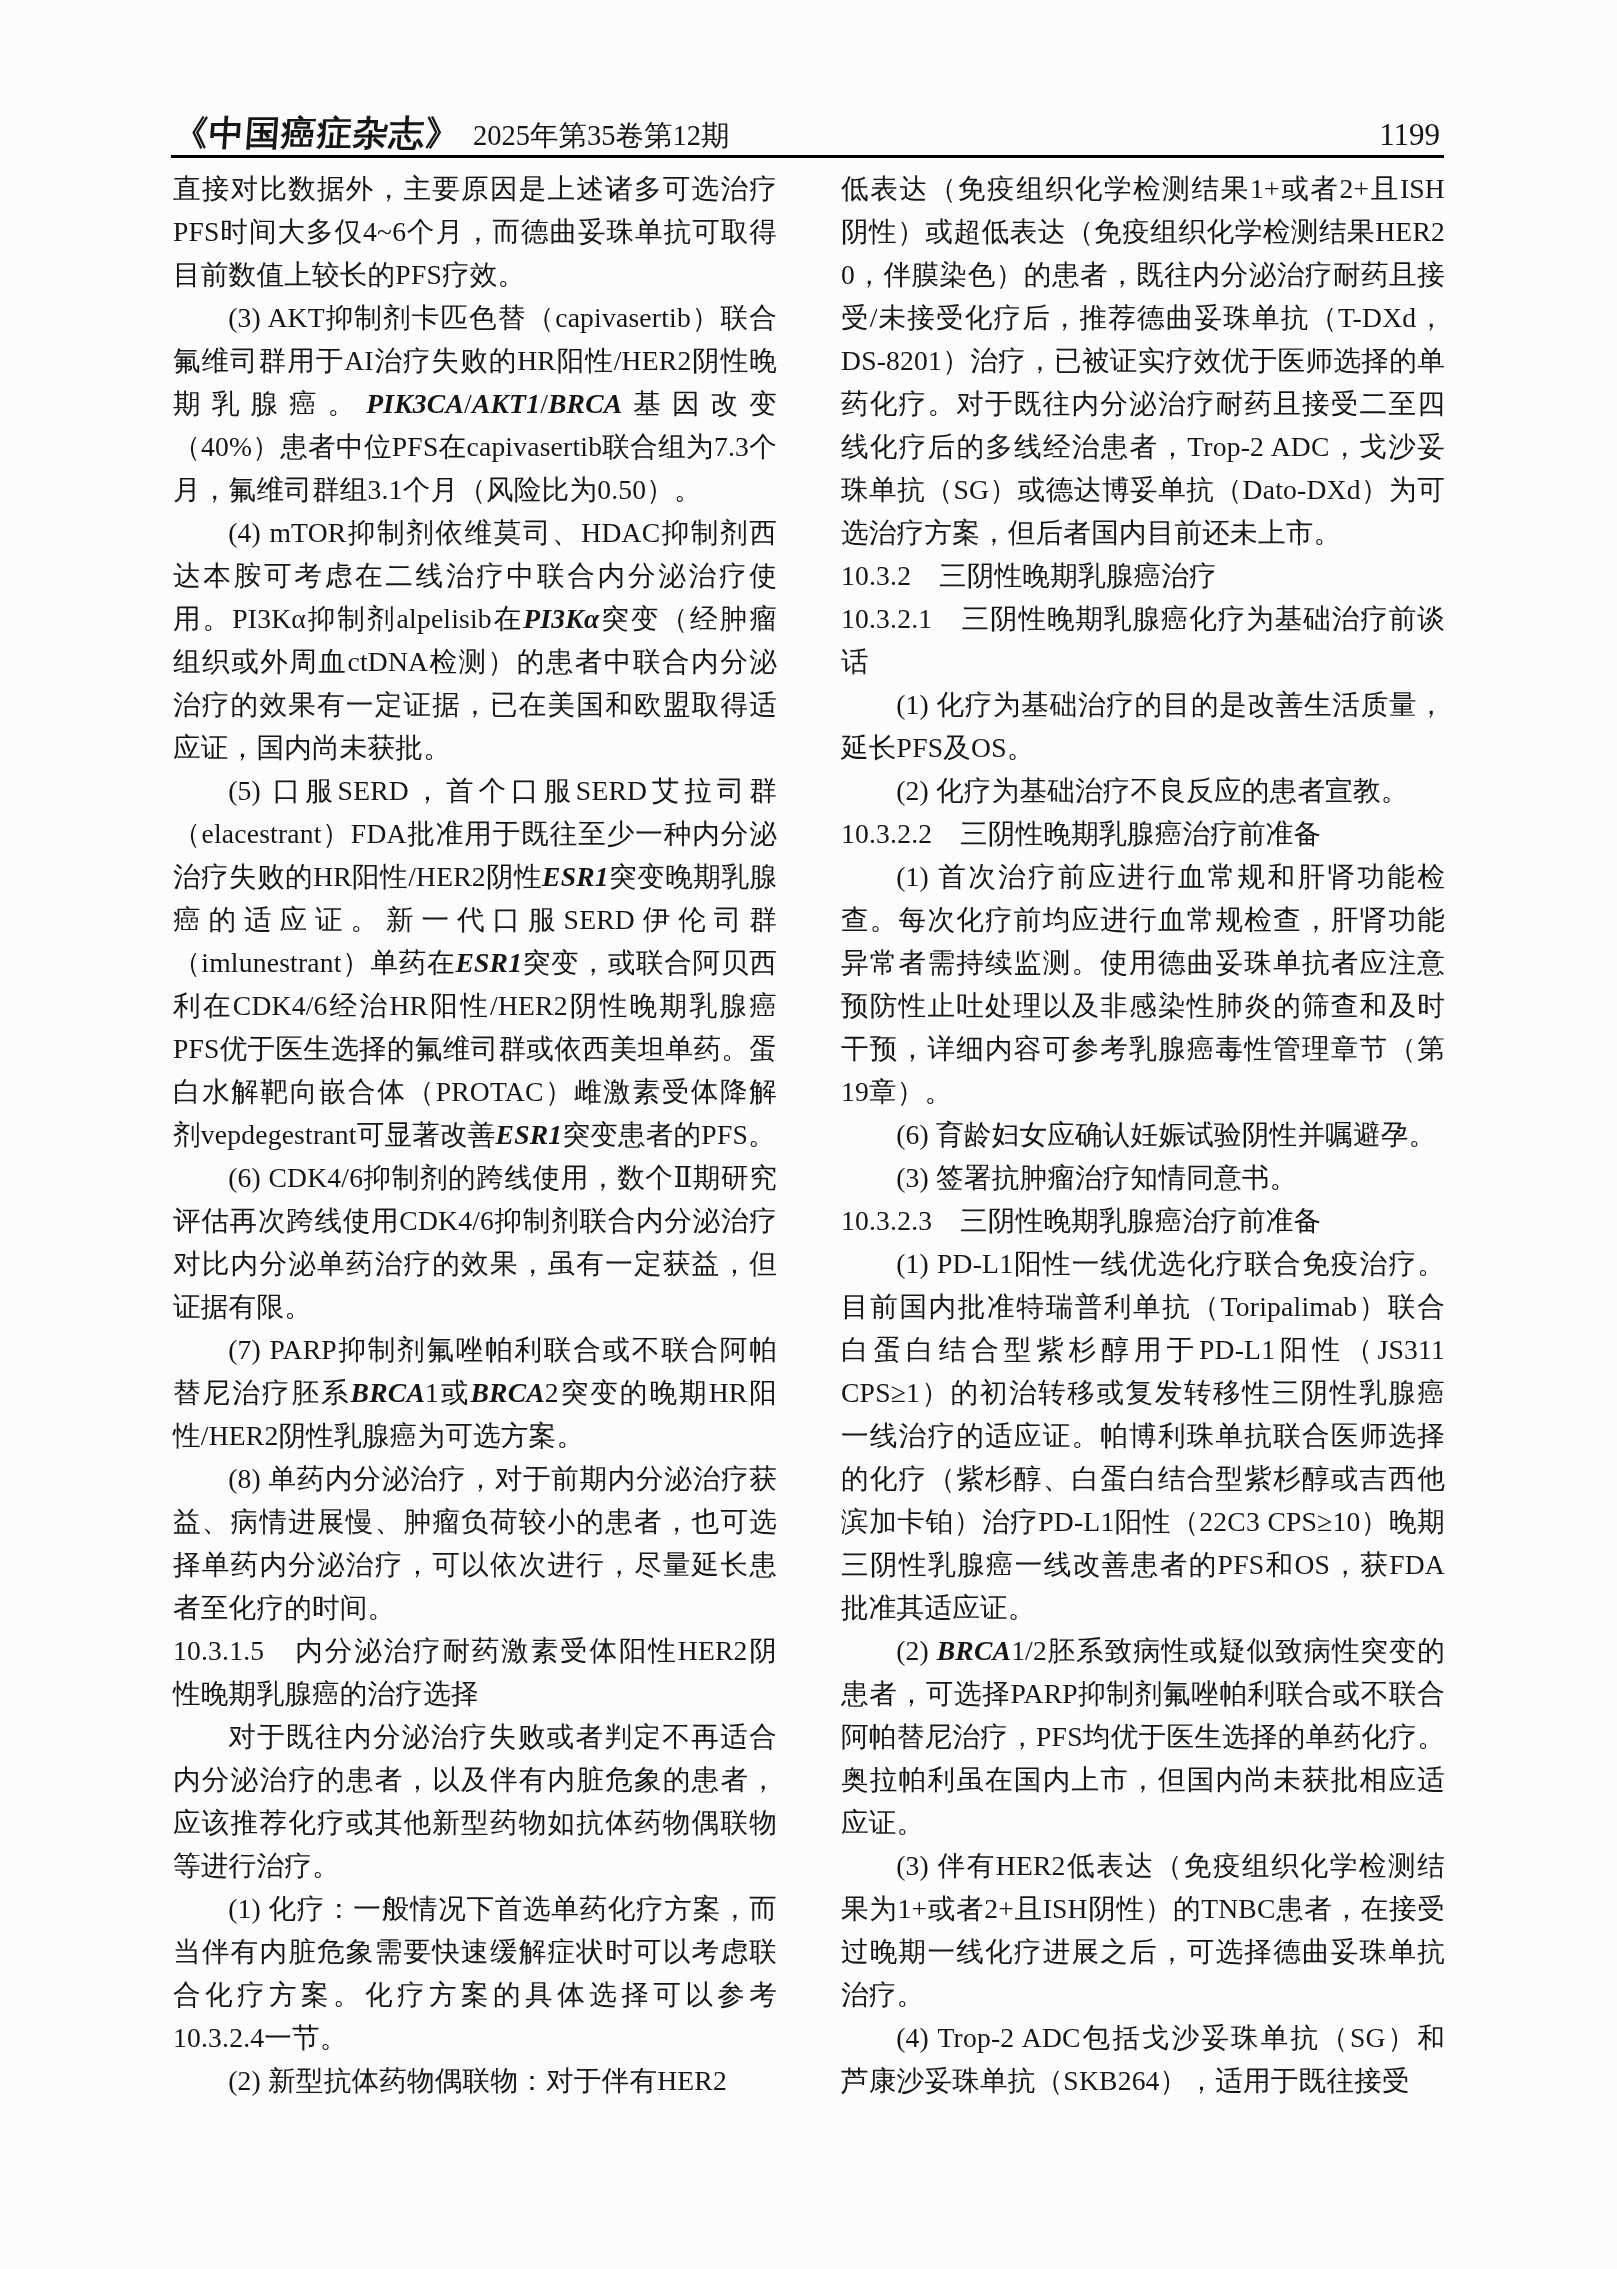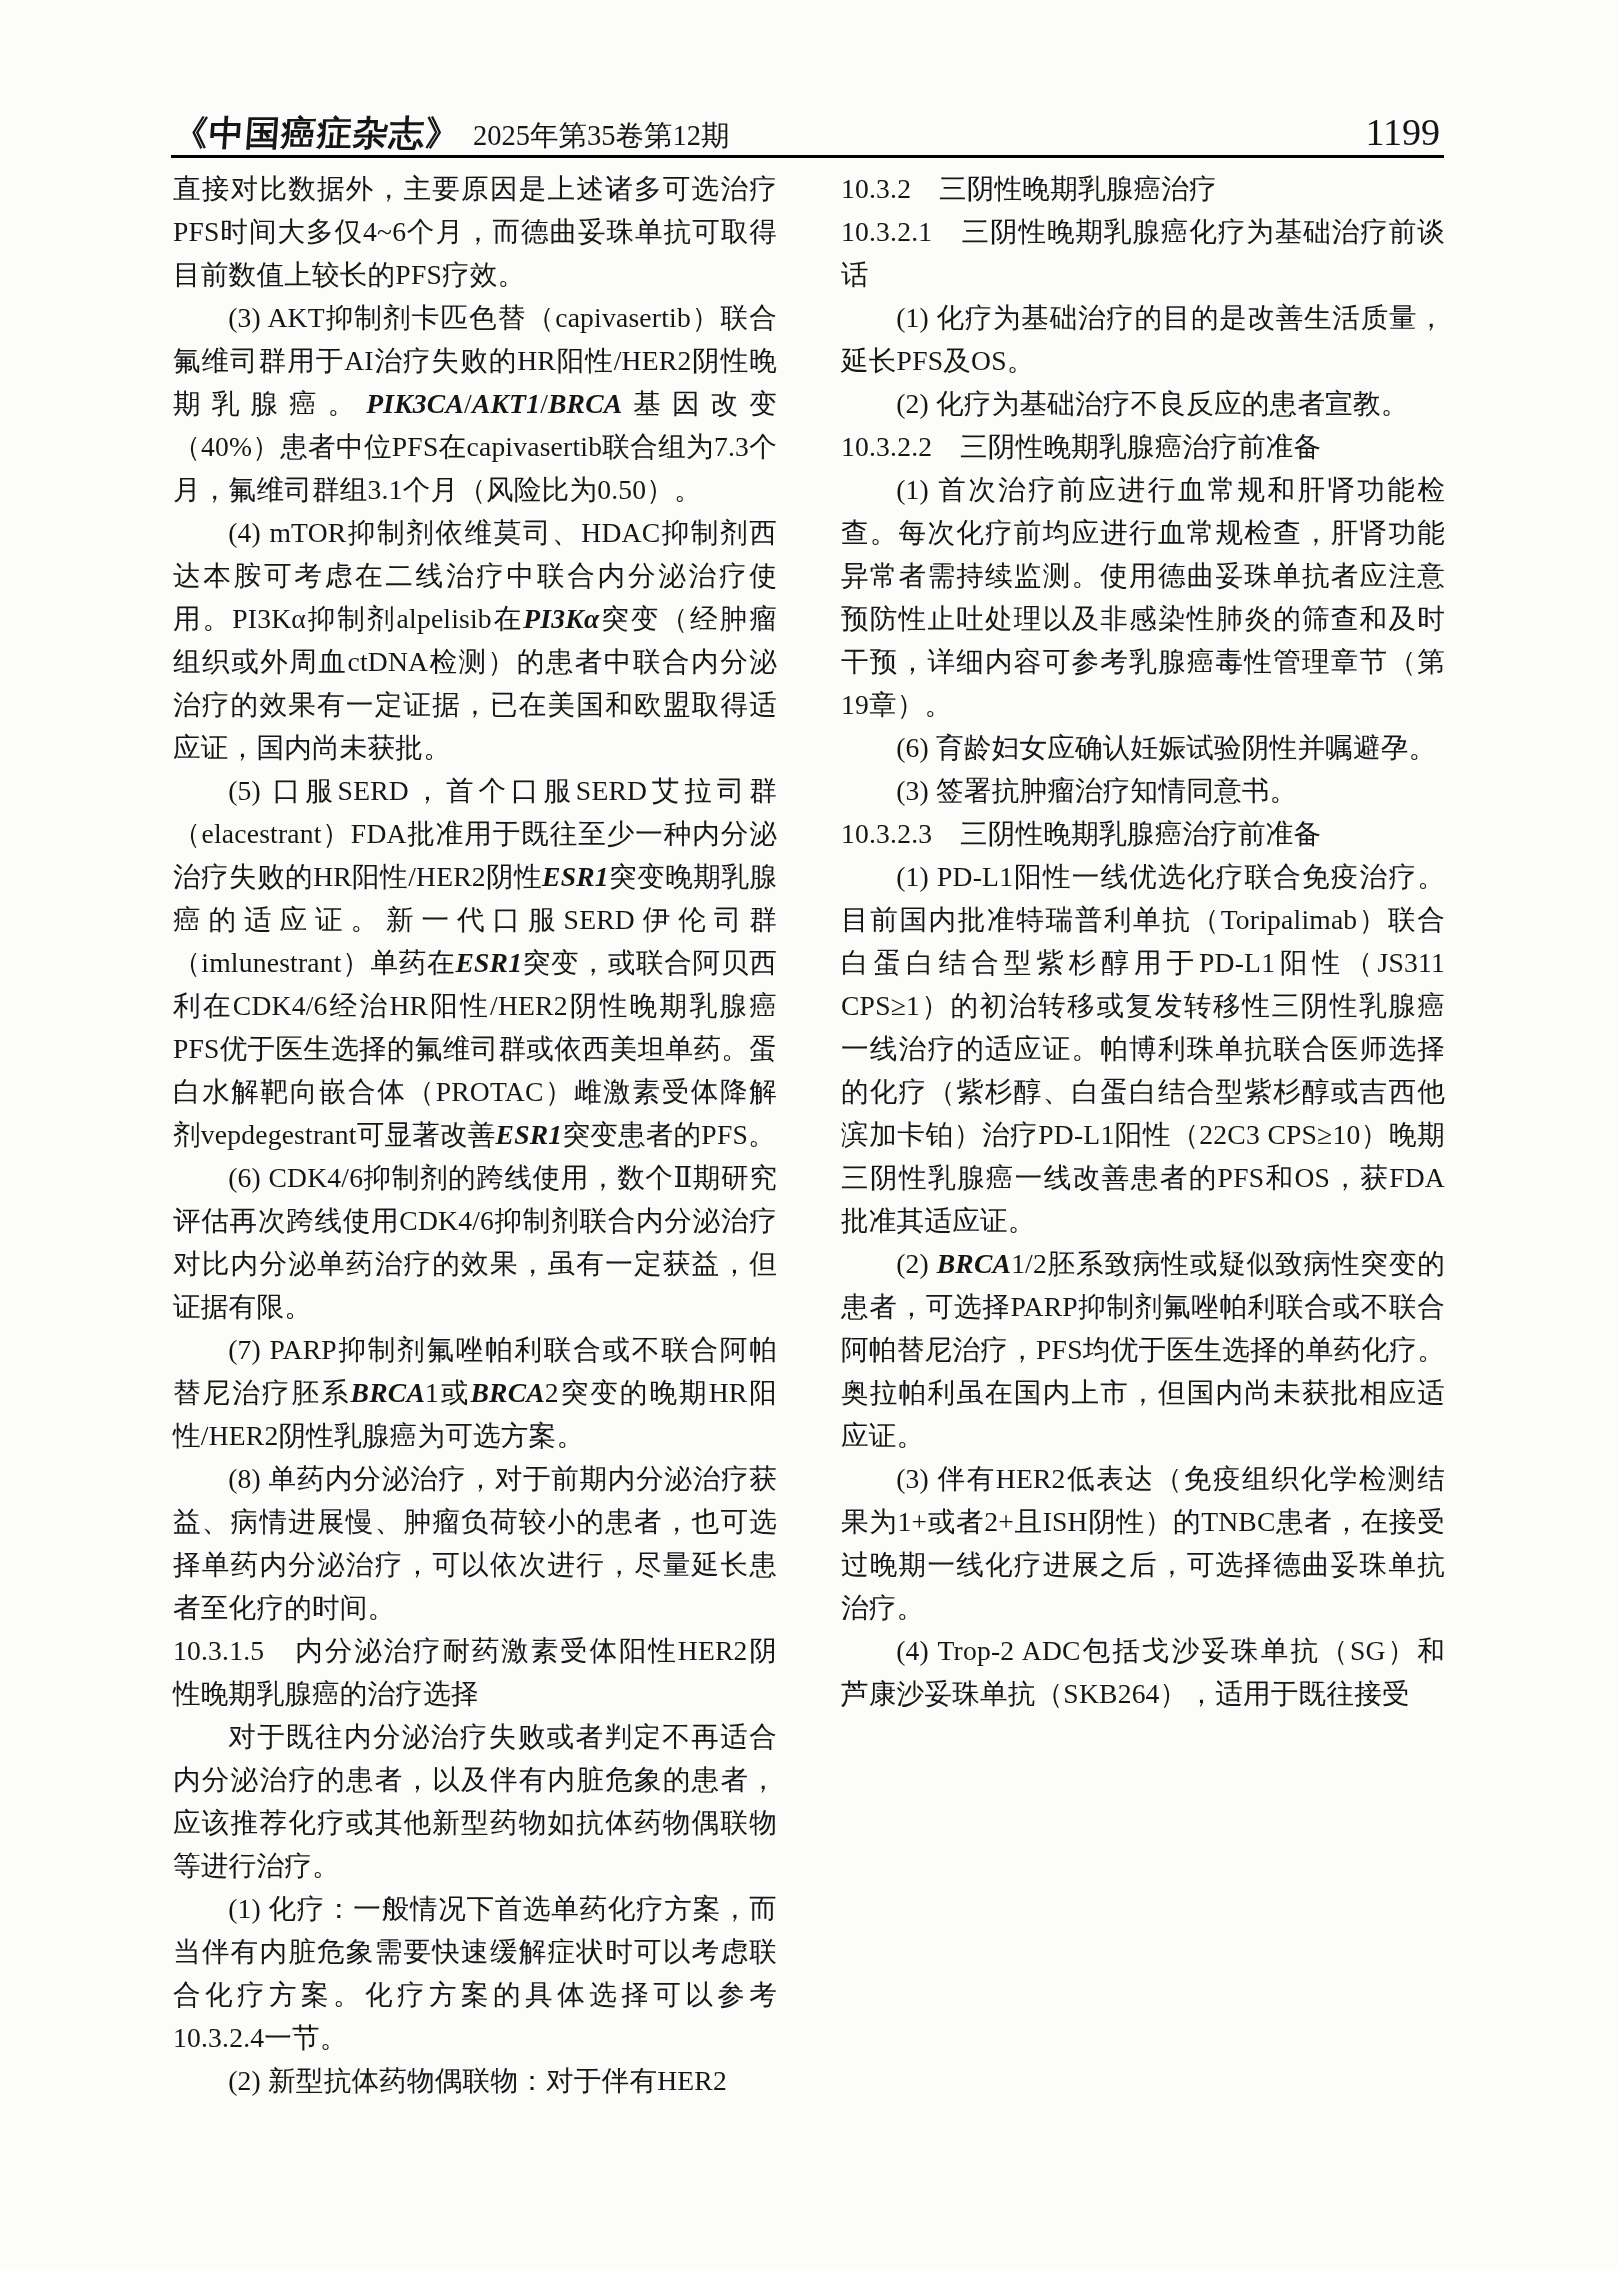--- a/index.html
+++ b/index.html
@@ -31,21 +31,21 @@
     letter-spacing: 1px;
     transform: skewX(-4deg);
     display: inline-block;
   }
   .issue-info {
     font-size: 28.5px;
     margin-left: 12px;
   }
   .page-number {
     margin-left: auto;
-    font-size: 38px;
+    font-size: 31px;
   }
   .header-rule {
     position: absolute;
     left: 171px;
     top: 155px;
     width: 1273px;
     height: 2.9px;
     background: #000;
   }
   .columns {
@@ -100,20 +100,21 @@
         <p class="para indent">(5) 口服SERD，首个口服SERD艾拉司群（elacestrant）FDA批准用于既往至少一种内分泌治疗失败的HR阳性/HER2阴性<i>ESR1</i>突变晚期乳腺癌的适应证。新一代口服SERD伊伦司群（imlunestrant）单药在<i>ESR1</i>突变，或联合阿贝西利在CDK4/6经治HR阳性/HER2阴性晚期乳腺癌PFS优于医生选择的氟维司群或依西美坦单药。蛋白水解靶向嵌合体（PROTAC）雌激素受体降解剂vepdegestrant可显著改善<i>ESR1</i>突变患者的PFS。</p>
         <p class="para indent">(6) CDK4/6抑制剂的跨线使用，数个Ⅱ期研究评估再次跨线使用CDK4/6抑制剂联合内分泌治疗对比内分泌单药治疗的效果，虽有一定获益，但证据有限。</p>
         <p class="para indent">(7) PARP抑制剂氟唑帕利联合或不联合阿帕替尼治疗胚系<i>BRCA</i>1或<i>BRCA</i>2突变的晚期HR阳性/HER2阴性乳腺癌为可选方案。</p>
         <p class="para indent">(8) 单药内分泌治疗，对于前期内分泌治疗获益、病情进展慢、肿瘤负荷较小的患者，也可选择单药内分泌治疗，可以依次进行，尽量延长患者至化疗的时间。</p>
         <p class="heading">10.3.1.5　内分泌治疗耐药激素受体阳性HER2阴性晚期乳腺癌的治疗选择</p>
         <p class="para indent">对于既往内分泌治疗失败或者判定不再适合内分泌治疗的患者，以及伴有内脏危象的患者，应该推荐化疗或其他新型药物如抗体药物偶联物等进行治疗。</p>
         <p class="para indent">(1) 化疗：一般情况下首选单药化疗方案，而当伴有内脏危象需要快速缓解症状时可以考虑联合化疗方案。化疗方案的具体选择可以参考10.3.2.4一节。</p>
         <p class="para indent">(2) 新型抗体药物偶联物：对于伴有HER2</p>
       </section>
     <section class="col">
+        <p class="para cont">低表达（免疫组织化学检测结果1+或者2+且ISH阴性）或超低表达（免疫组织化学检测结果HER2 0，伴膜染色）的患者，既往内分泌治疗耐药且接受/未接受化疗后，推荐德曲妥珠单抗（T-DXd，DS-8201）治疗，已被证实疗效优于医师选择的单药化疗。对于既往内分泌治疗耐药且接受二至四线化疗后的多线经治患者，Trop-2 ADC，戈沙妥珠单抗（SG）或德达博妥单抗（Dato-DXd）为可选治疗方案，但后者国内目前还未上市。</p>
         <p class="heading">10.3.2　三阴性晚期乳腺癌治疗</p>
         <p class="heading">10.3.2.1　三阴性晚期乳腺癌化疗为基础治疗前谈话</p>
         <p class="para indent">(1) 化疗为基础治疗的目的是改善生活质量，延长PFS及OS。</p>
         <p class="para indent">(2) 化疗为基础治疗不良反应的患者宣教。</p>
         <p class="heading">10.3.2.2　三阴性晚期乳腺癌治疗前准备</p>
         <p class="para indent">(1) 首次治疗前应进行血常规和肝肾功能检查。每次化疗前均应进行血常规检查，肝肾功能异常者需持续监测。使用德曲妥珠单抗者应注意预防性止吐处理以及非感染性肺炎的筛查和及时干预，详细内容可参考乳腺癌毒性管理章节（第19章）。</p>
         <p class="para indent">(6) 育龄妇女应确认妊娠试验阴性并嘱避孕。</p>
         <p class="para indent">(3) 签署抗肿瘤治疗知情同意书。</p>
         <p class="heading">10.3.2.3　三阴性晚期乳腺癌治疗前准备</p>
         <p class="para indent">(1) PD-L1阳性一线优选化疗联合免疫治疗。目前国内批准特瑞普利单抗（Toripalimab）联合白蛋白结合型紫杉醇用于PD-L1阳性（JS311 CPS≥1）的初治转移或复发转移性三阴性乳腺癌一线治疗的适应证。帕博利珠单抗联合医师选择的化疗（紫杉醇、白蛋白结合型紫杉醇或吉西他滨加卡铂）治疗PD-L1阳性（22C3 CPS≥10）晚期三阴性乳腺癌一线改善患者的PFS和OS，获FDA批准其适应证。</p>

